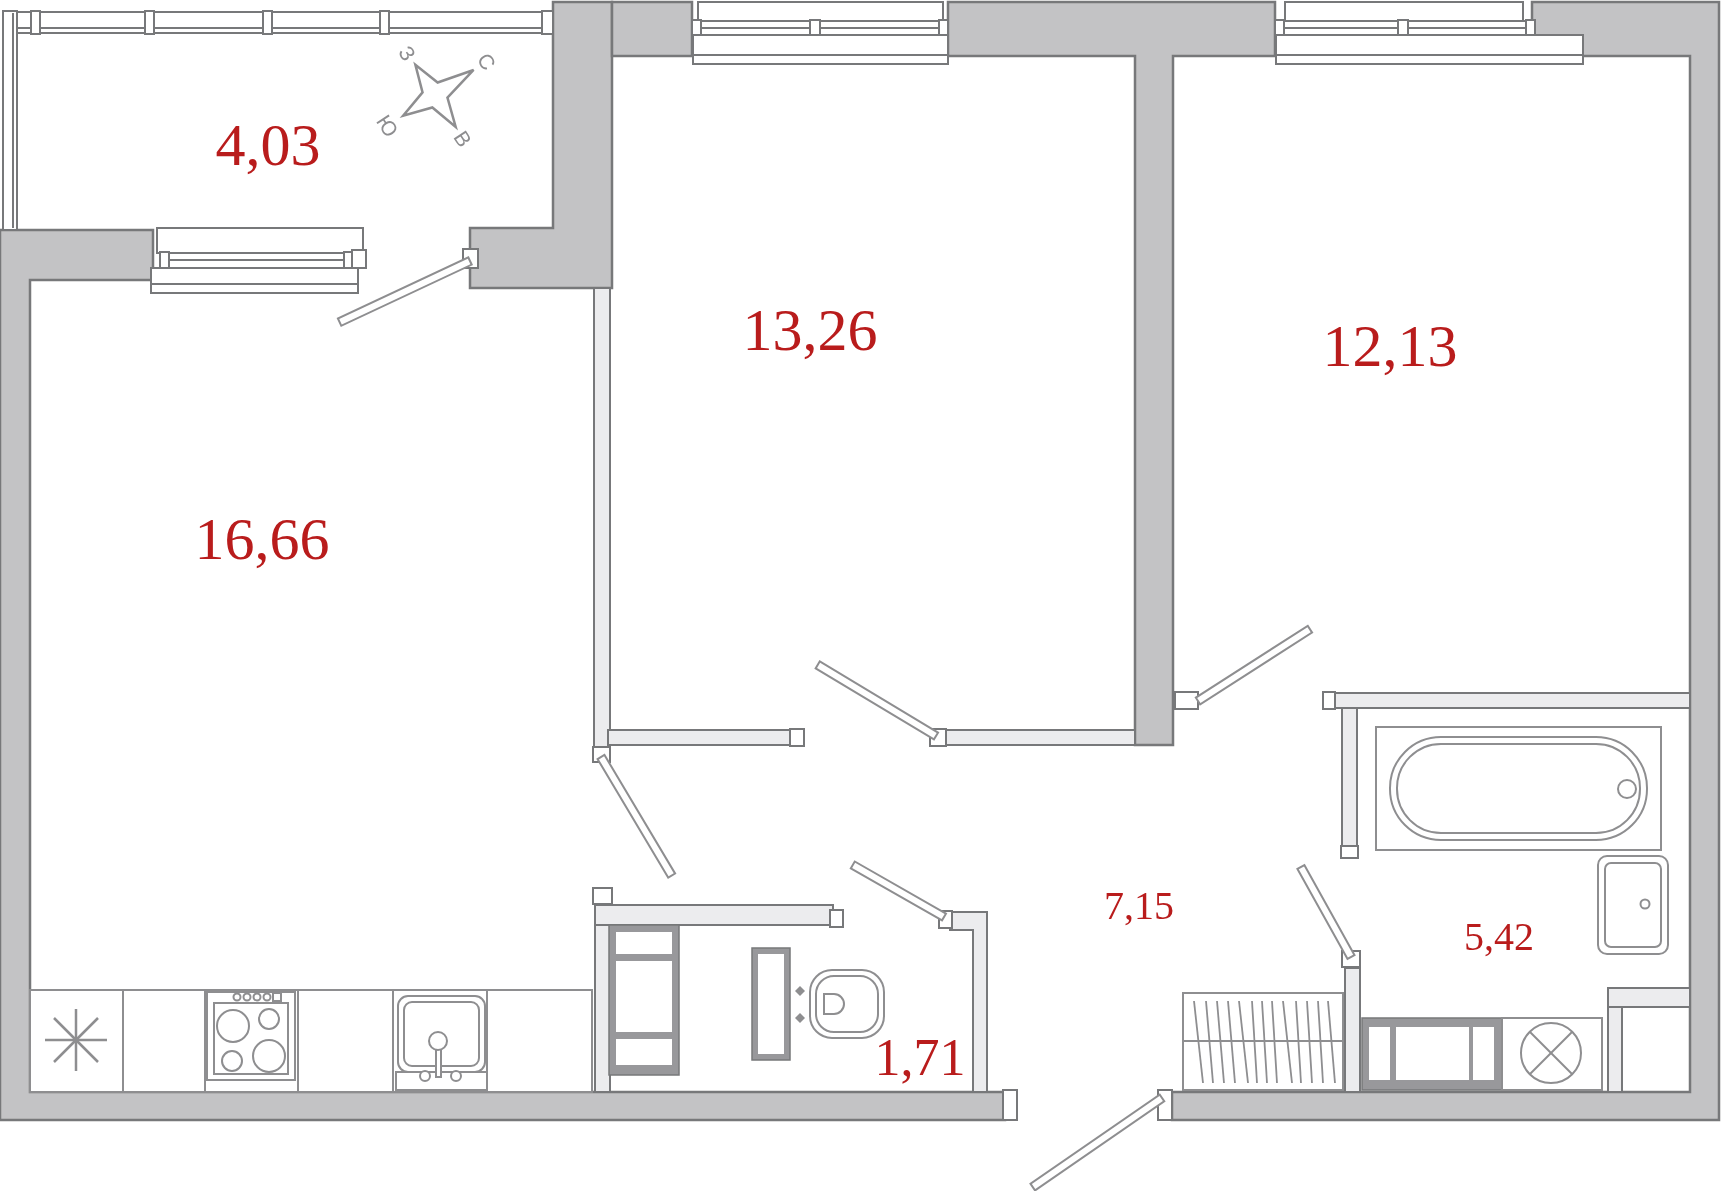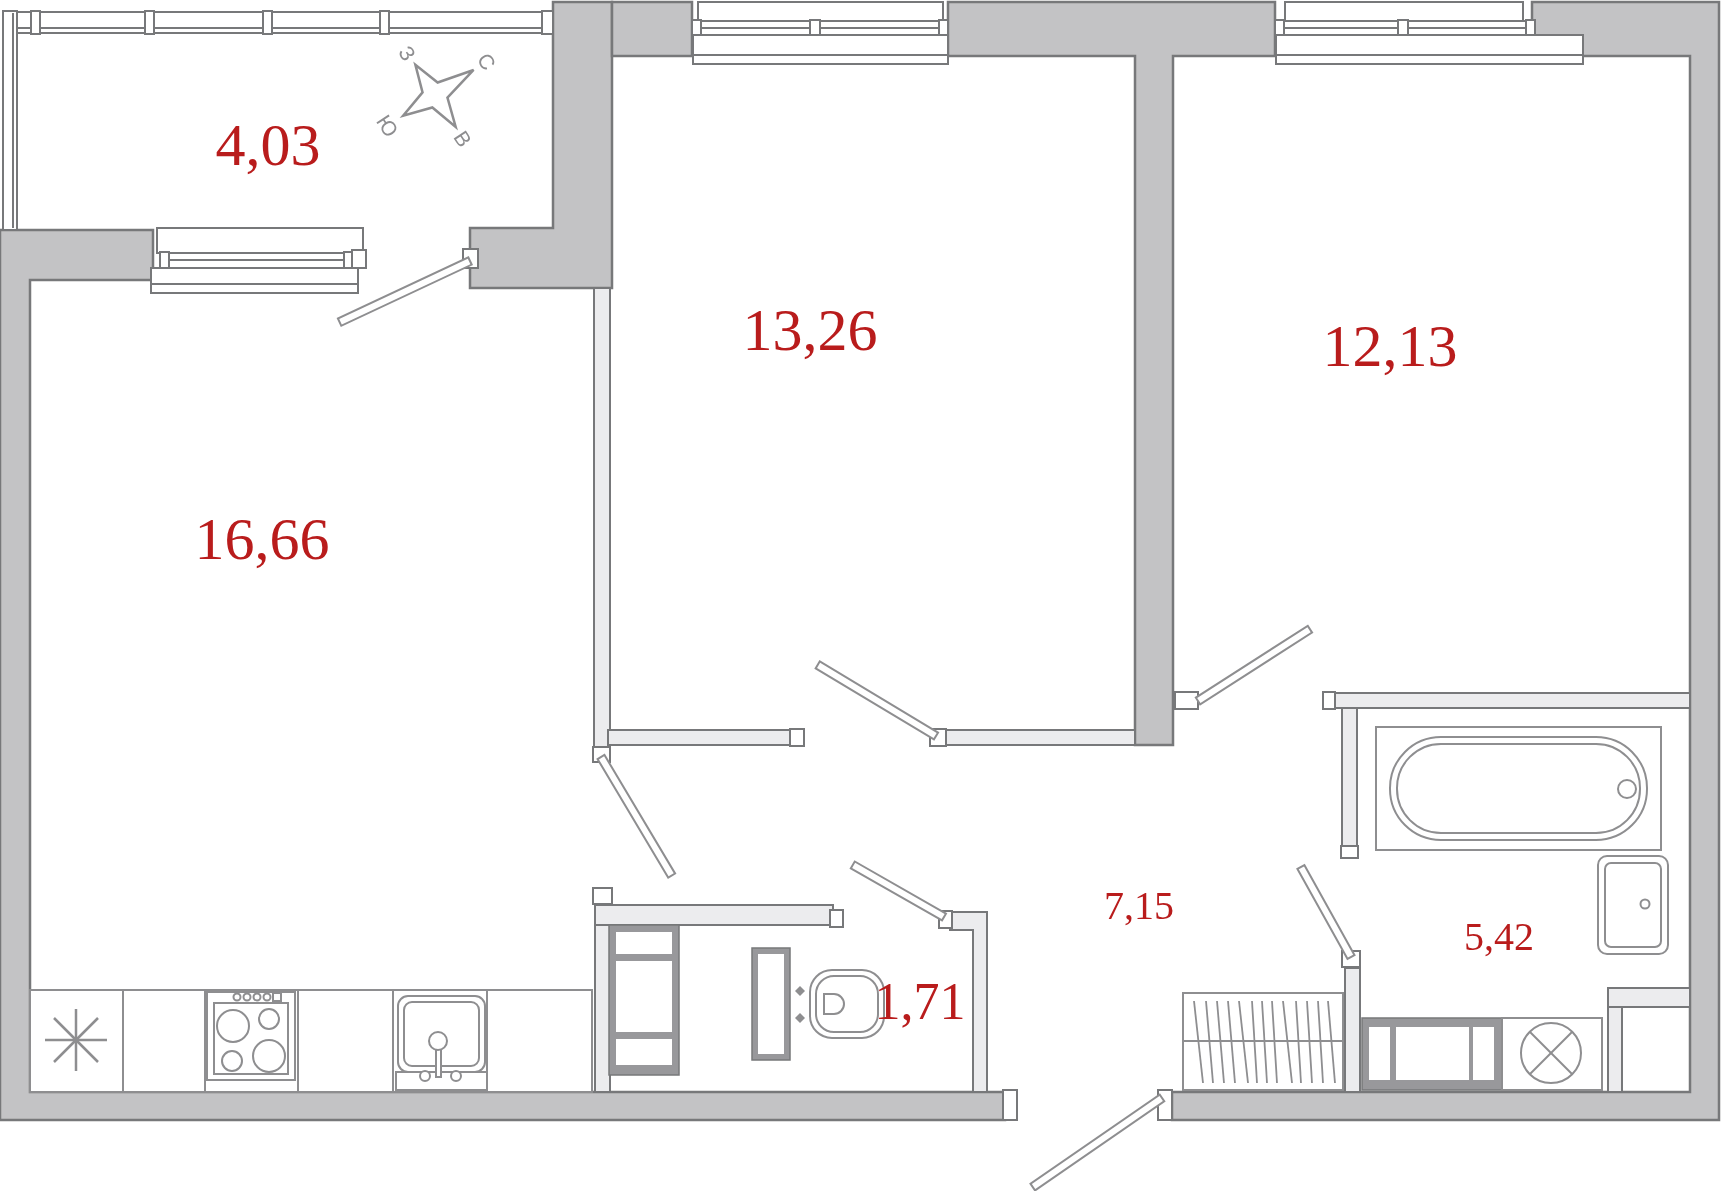--- a/index.html
+++ b/index.html
@@ -224,16 +224,16 @@
     <text x="-50" y="8" text-anchor="middle" font-size="21" fill="#8e8e90" font-family="Liberation Sans, sans-serif">З</text>
   </g>
 
 </svg>
 
   <div class="room-label fs-60" style="left:268px;top:145px;">4,03</div>
   <div class="room-label fs-60" style="left:262px;top:539px;text-align:right;">16,66</div>
   <div class="room-label fs-60" style="left:810px;top:330px;">13,26</div>
   <div class="room-label fs-60" style="left:1390px;top:346px;">12,13</div>
   <div class="room-label fs-56" style="left:1128px;top:905px;">7,15</div>
-  <div class="room-label fs-52" style="left:920px;top:1001px;">1,71</div>
+  <div class="room-label fs-52" style="left:920px;top:1057px;">1,71</div>
   <div class="room-label fs-56" style="left:1488px;top:936px;">5,42</div>
 
 </div>
 
 </body></html>

